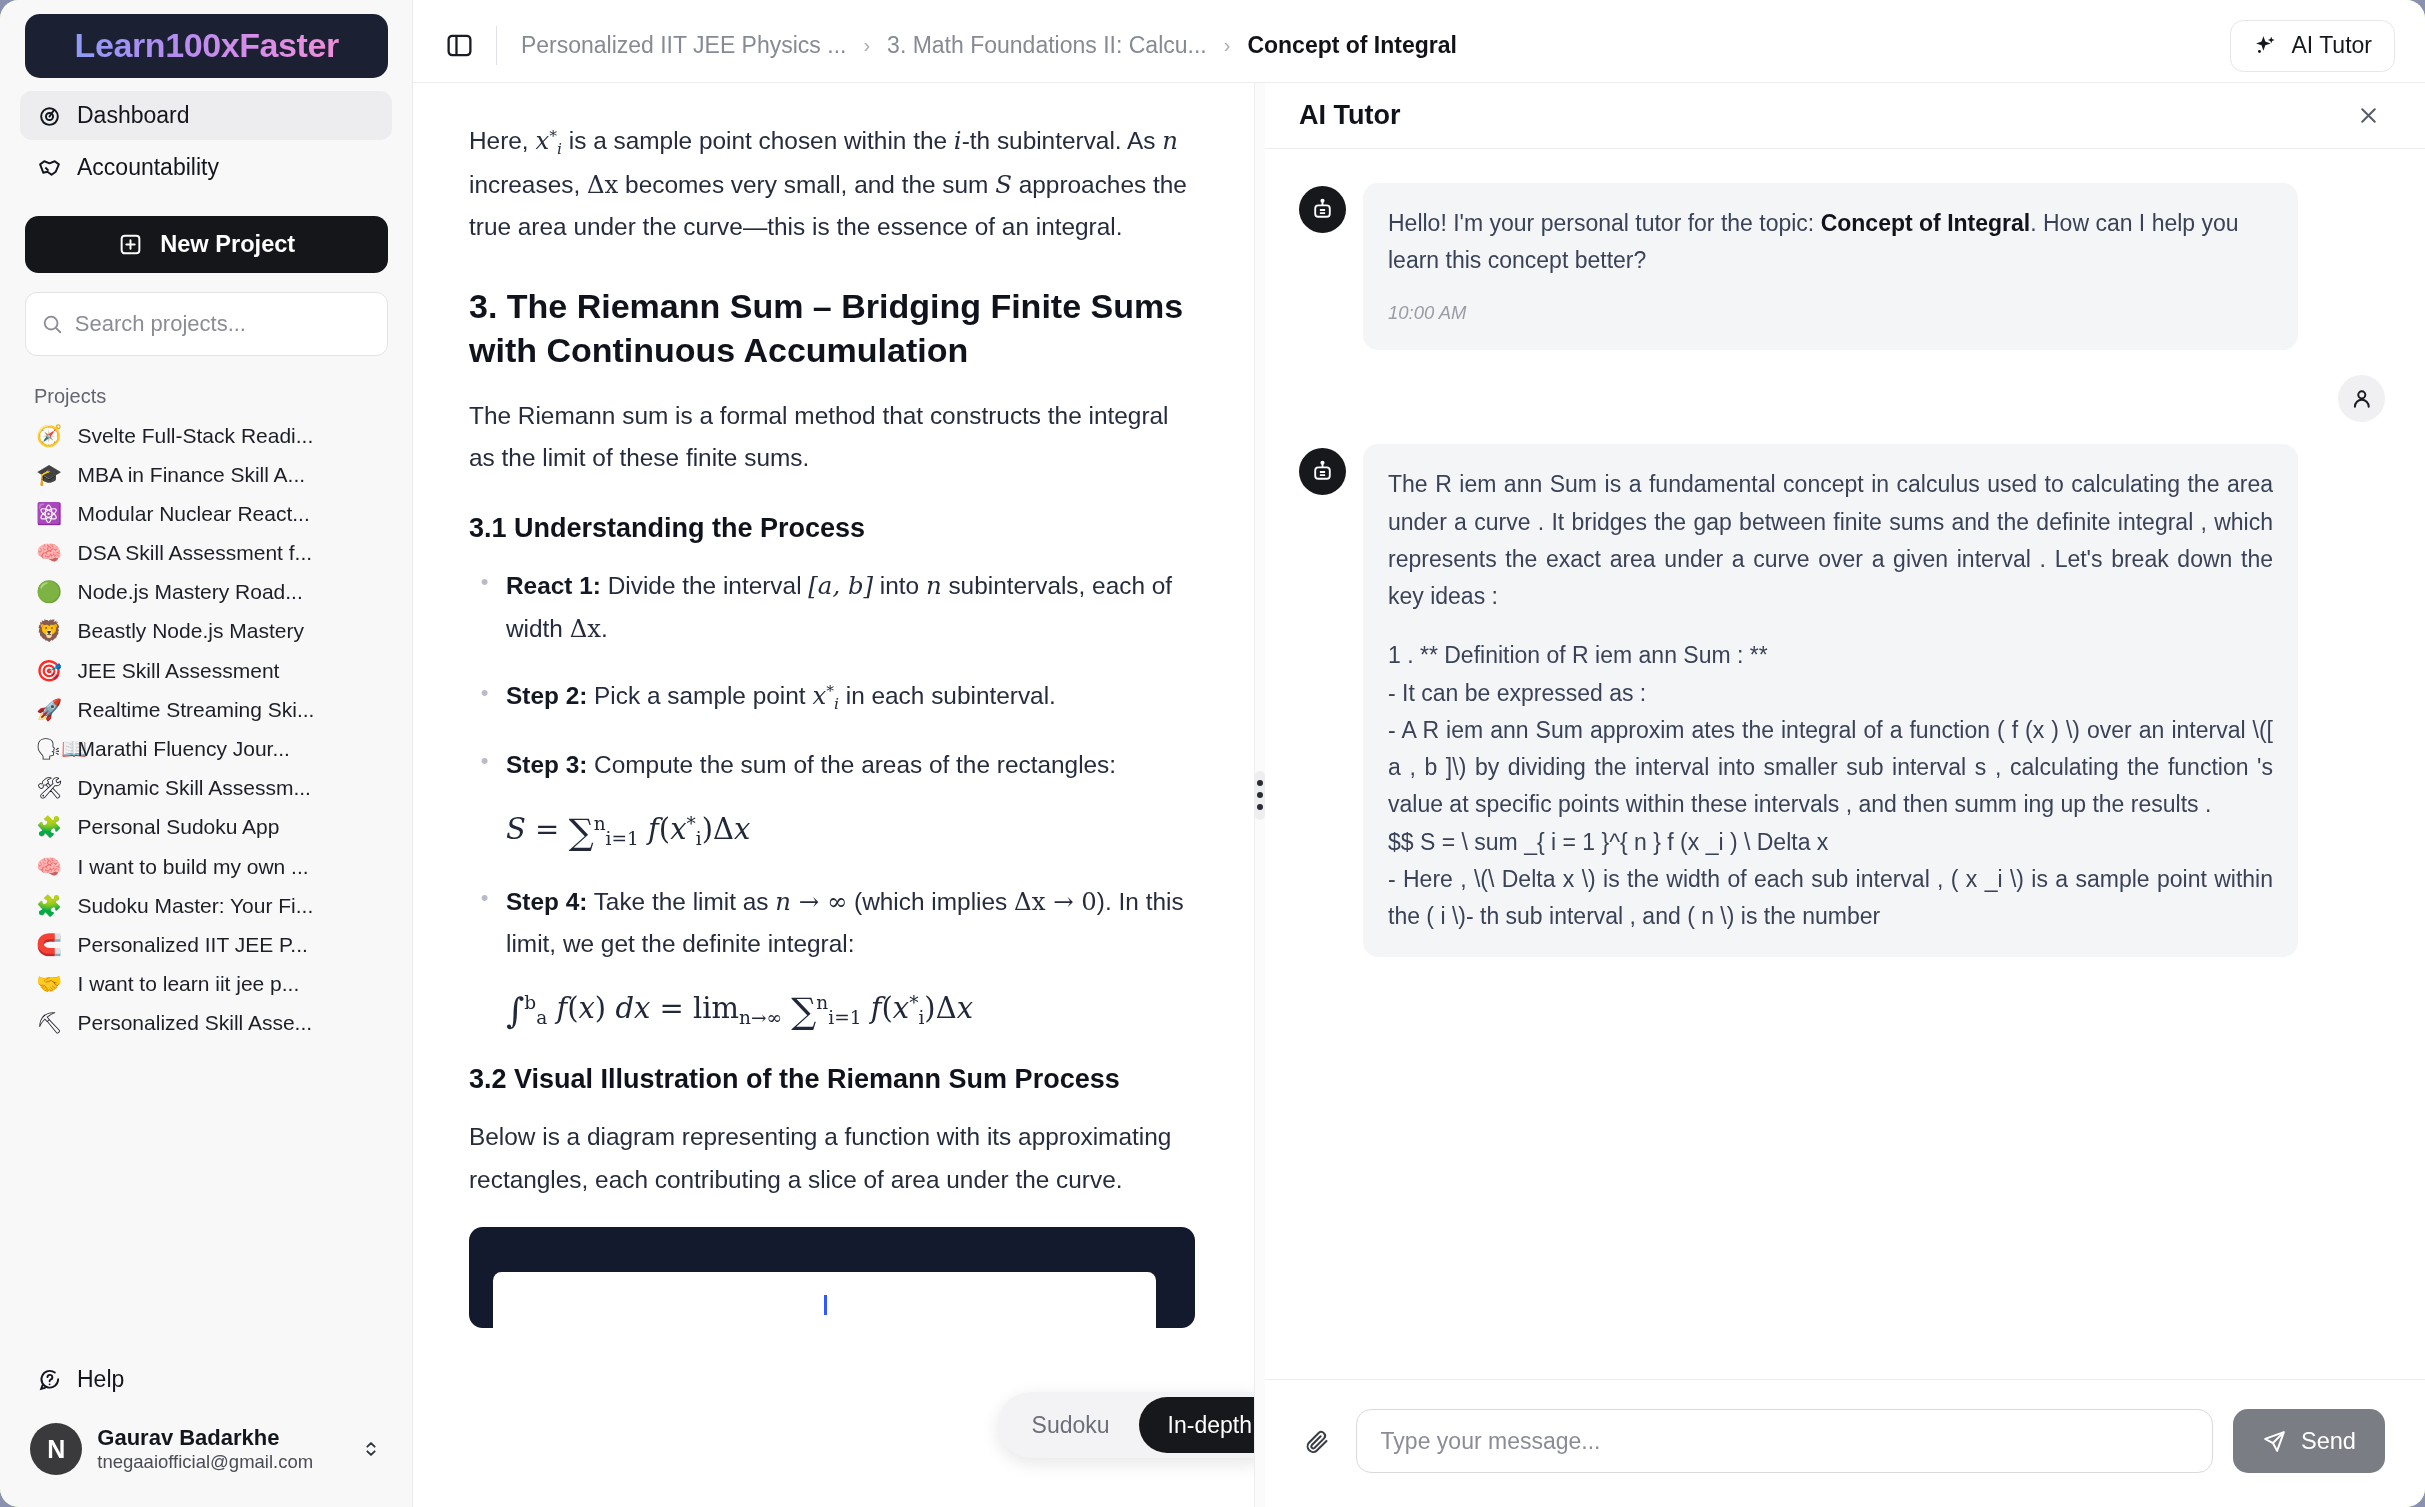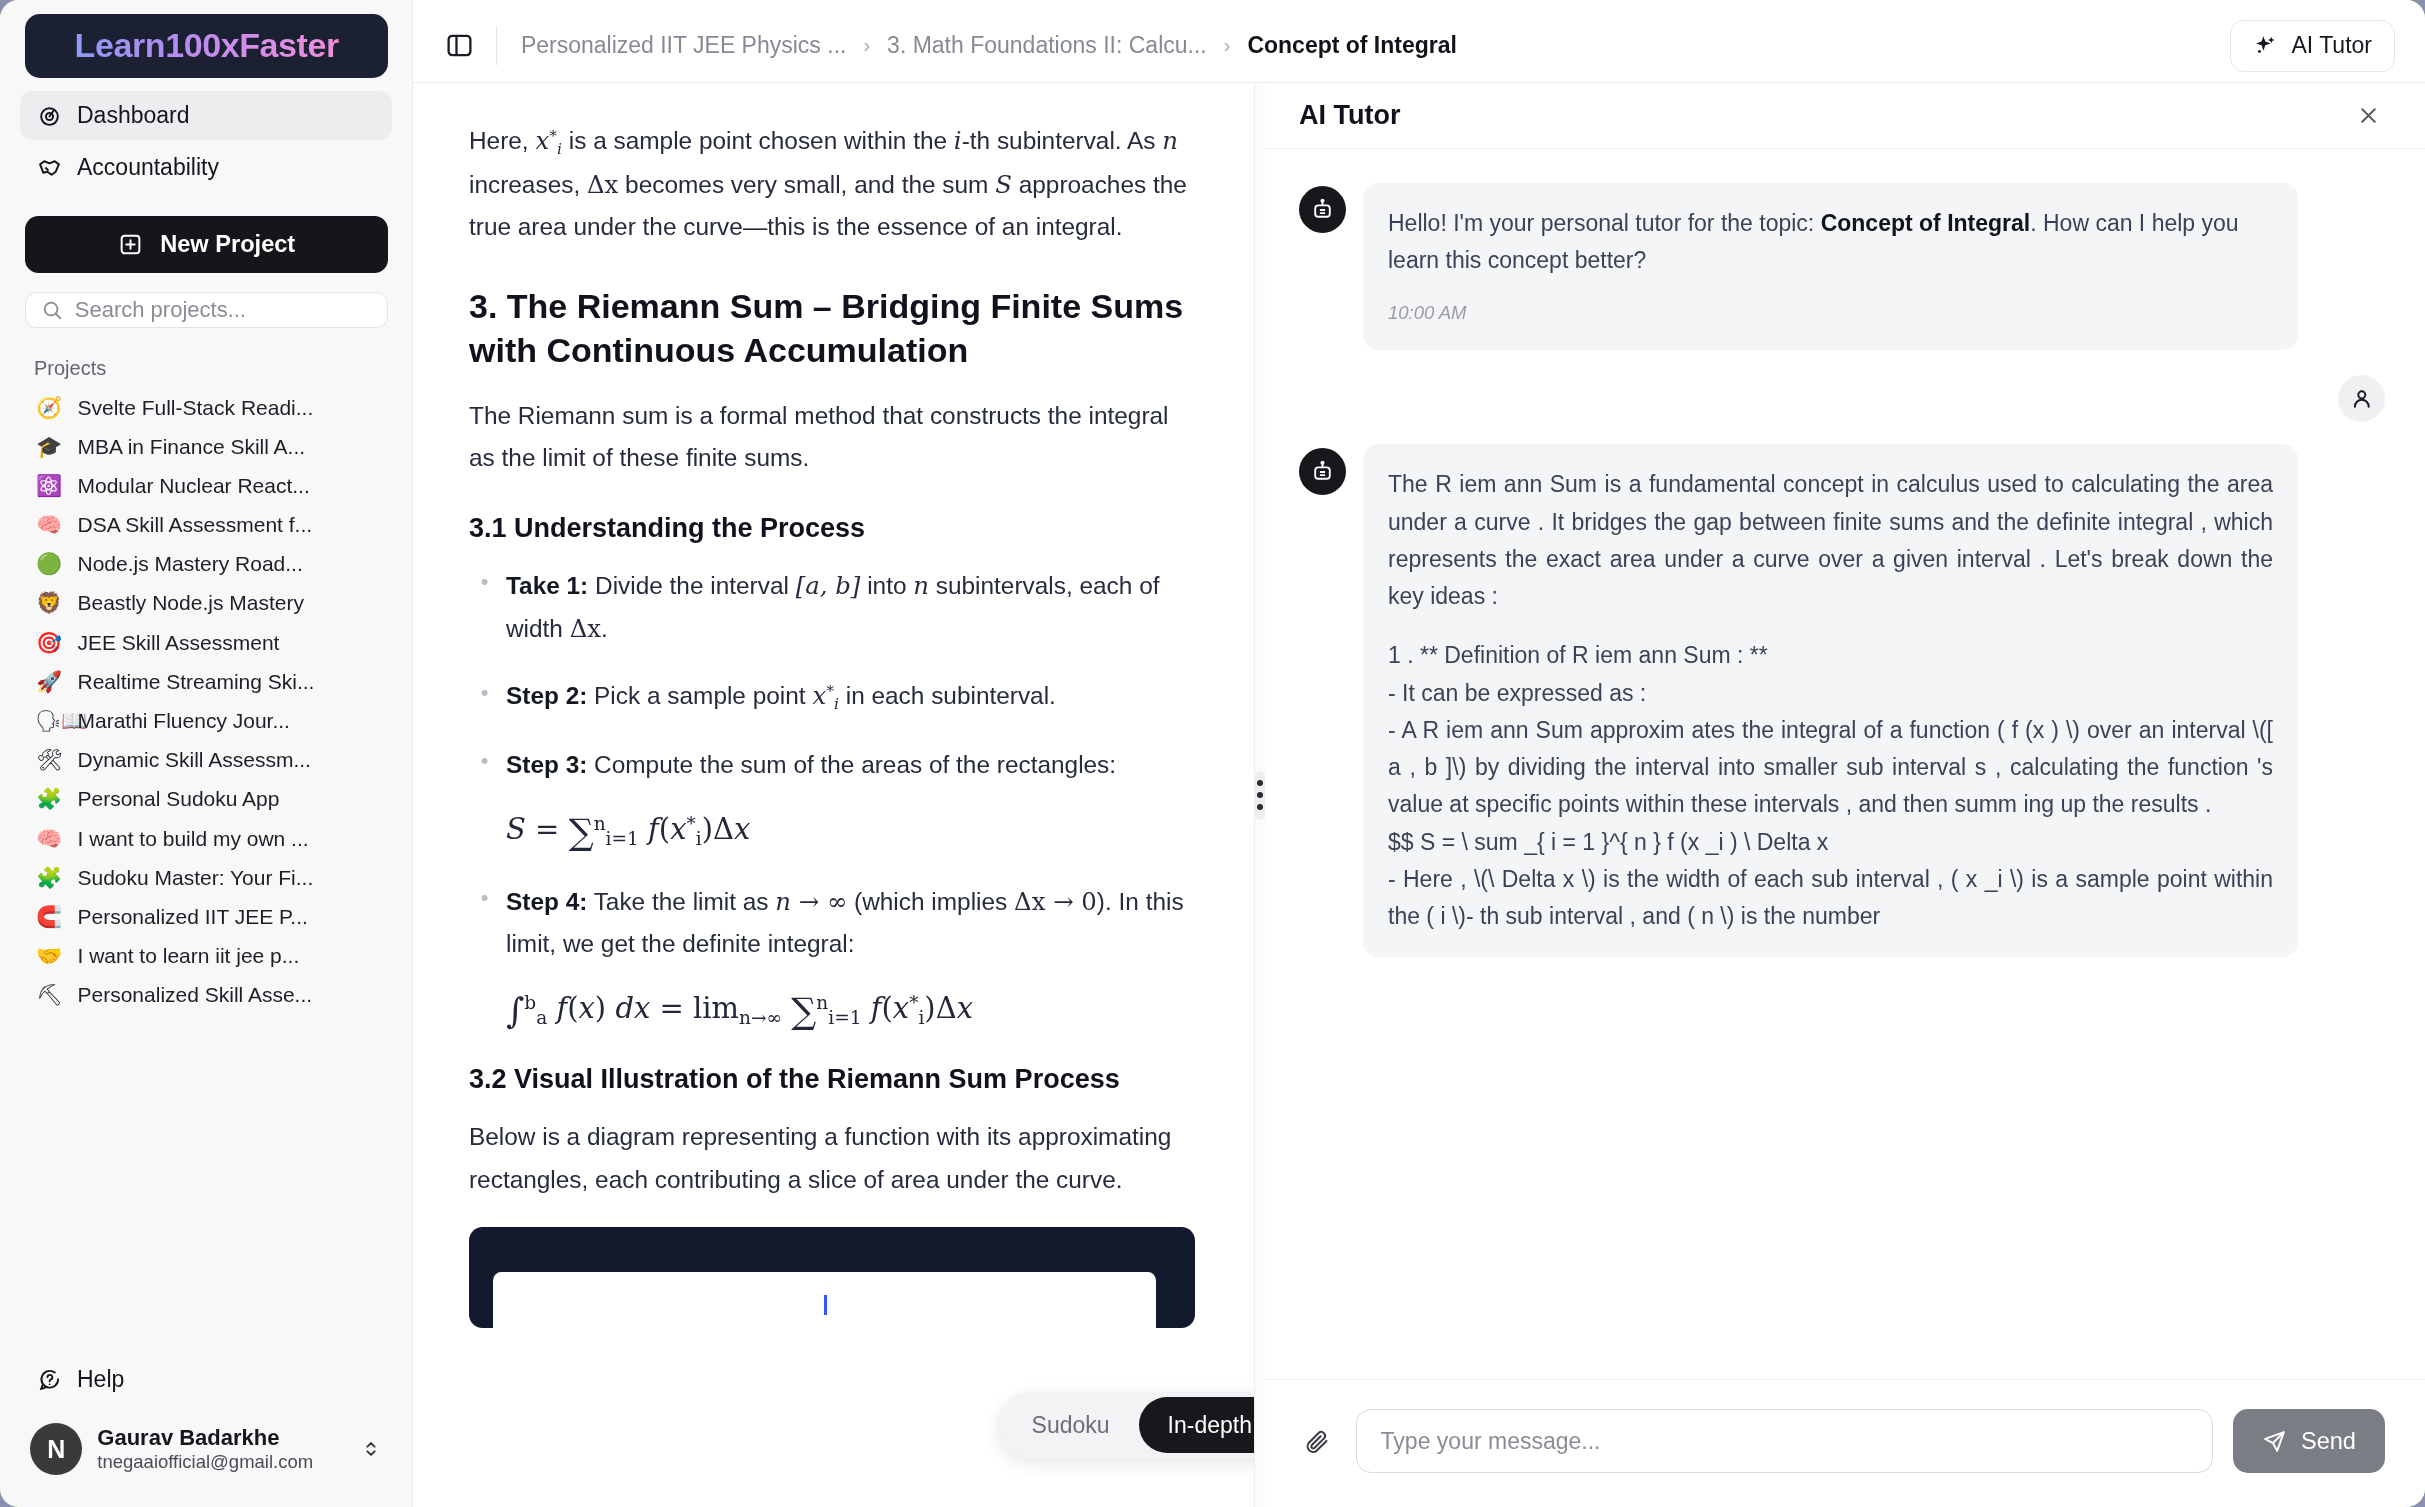--- a/index.html
+++ b/index.html
@@ -49,21 +49,21 @@
 
   .new-project {
     margin: 22px 23.6px 18.5px 25px;
     background: #15161a; color: #fff;
     height: 57px; border-radius: 13.5px;
     display: flex; align-items: center; justify-content: center; gap: 17px;
     font-size: 23.6px; font-weight: 600; cursor: pointer; border: none;
   }
   .search-wrap {
     margin: 0 23.6px 0 25px;
-    height: 36px; border: 0.8px solid #e2e2e7; border-radius: 11.8px;
+    height: 64px; border: 0.8px solid #e2e2e7; border-radius: 11.8px;
     background: #fff; display: flex; align-items: center; gap: 11.8px;
     padding: 0 15px;
   }
   .search-wrap input {
     border: none; outline: none; background: transparent;
     font-size: 22px; color: #2b2d34; width: 100%;
     font-family: "Liberation Sans", sans-serif;
   }
   .search-wrap input::placeholder { color: #8b8d96; }
 
@@ -433,21 +433,21 @@
           </p>
 
           <h2>3. The Riemann Sum – Bridging Finite Sums with Continuous Accumulation</h2>
 
           <p>The Riemann sum is a formal method that constructs the integral as the limit of these finite sums.</p>
 
           <h3>3.1 Understanding the Process</h3>
 
           <ul class="steps">
             <li>
-              <b>Take 1:</b><span> Divide the interval </span><span class="mth">[a, b]</span><span> into </span><span class="mth">n</span><span> subintervals, each of width </span><span class="mthu">Δx</span><span>.</span>
+              <b>React 1:</b><span> Divide the interval </span><span class="mth">[a, b]</span><span> into </span><span class="mth">n</span><span> subintervals, each of width </span><span class="mthu">Δx</span><span>.</span>
             </li>
             <li>
               <b>Step 2:</b><span> Pick a sample point </span><span class="mth">x<span class="sup">*</span><span class="sub">i</span></span><span> in each subinterval.</span>
             </li>
             <li>
               <b>Step 3:</b><span> Compute the sum of the areas of the rectangles:</span>
             </li>
           </ul>
 
           <div class="eq">

